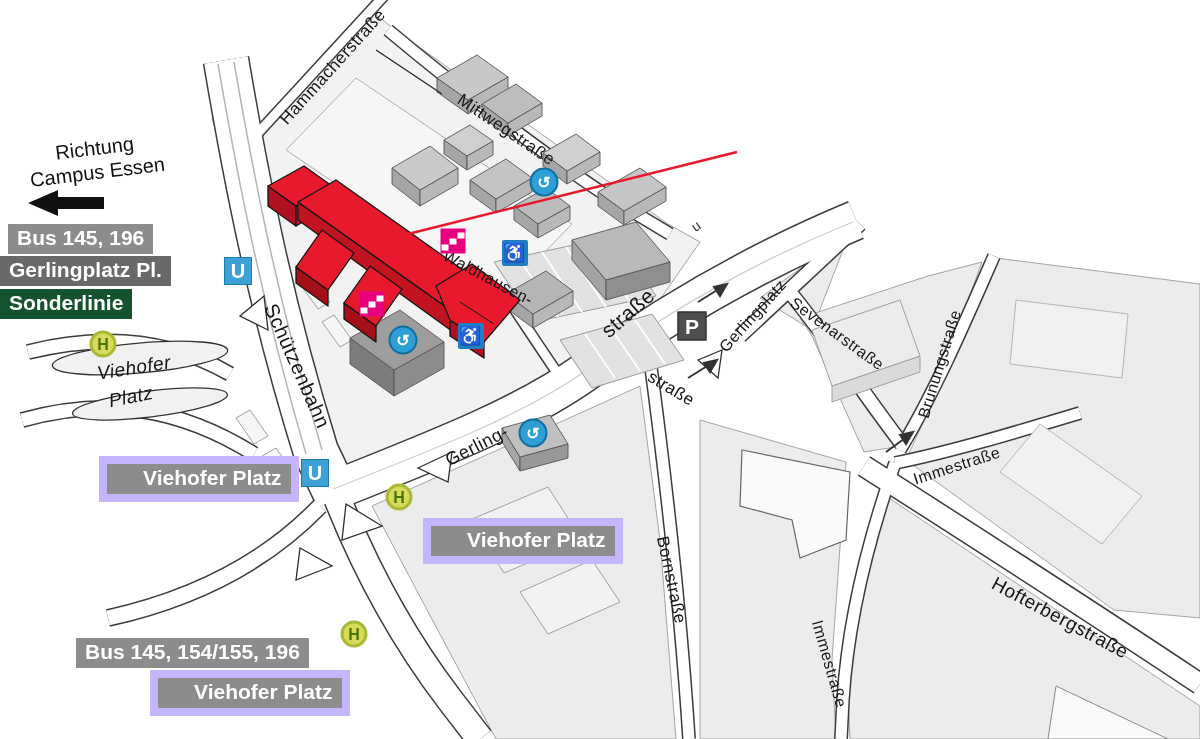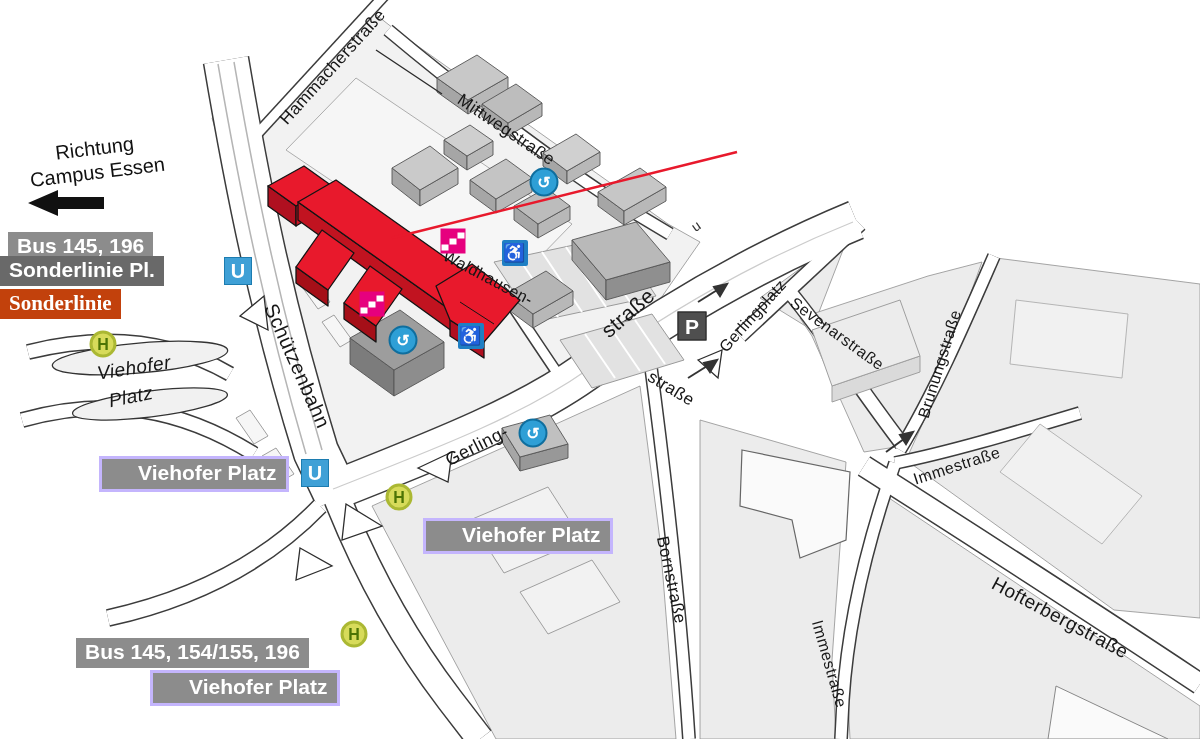--- a/index.html
+++ b/index.html
@@ -7,22 +7,22 @@
          font-family:"Liberation Sans",sans-serif;}
   #map-svg{position:absolute;left:0;top:0;}
   
   .street{position:absolute;white-space:nowrap;color:#161616;letter-spacing:.5px;
           transform-origin:center;z-index:4;}
   .street.it{font-style:italic;}
   
   .badge{position:absolute;color:#fff;font-weight:bold;font-size:21px;line-height:1.15;
          padding:2px 9px 4px;background:#8c8c8c;white-space:nowrap;z-index:6;}
   .badge.dark{background:#696969;}
-  .badge.blue{background:#c2410c;font-family:Liberation Serif, serif;}
-  .badge.bordered{border:3px solid #c4b5fd;padding-left:36px;}
+  .badge.blue{background:#14532d;}
+  .badge.bordered{border:8px solid #c4b5fd;padding-left:36px;}
   
   #building-title{position:absolute;color:#e8192c;font-weight:bold;font-size:34px;
                   white-space:nowrap;z-index:7;}
   
   #direction-note{position:absolute;left:6px;top:136px;width:180px;text-align:center;
                   font-size:20px;color:#111;transform:rotate(-7deg);z-index:5;line-height:1.2;}
   
   .icon{position:absolute;display:flex;align-items:center;justify-content:center;
         transform:translate(-50%,-50%);font-weight:bold;color:#fff;z-index:5;box-sizing:border-box;}
   .icon-h{width:27px;height:27px;border-radius:50%;background:#d7db5a;border:3px solid #abb833;
@@ -254,22 +254,22 @@
 <div class="street" style="left:1060px;top:618px;font-size:19px;transform:translate(-50%,-50%) rotate(28deg);">Hofterbergstraße</div>
 <div class="street it" style="left:134px;top:368px;font-size:19px;transform:translate(-50%,-50%) rotate(-9deg);">Viehofer</div>
 <div class="street it" style="left:131px;top:397px;font-size:19px;transform:translate(-50%,-50%) rotate(-11deg);">Platz</div>
 
 <div id="direction-note">
   <div>Richtung</div>
   <div>Campus Essen</div>
 </div>
 
 
-<div class="badge" style="left:8px;top:232px;">Bus 145, 196</div>
-<div class="badge dark" style="left:0px;top:256px;">Sonderlinie Pl.</div>
+<div class="badge" style="left:8px;top:224px;">Bus 145, 196</div>
+<div class="badge dark" style="left:0px;top:256px;">Gerlingplatz Pl.</div>
 <div class="badge blue" style="left:0px;top:289px;">Sonderlinie</div>
 <div class="badge bordered" style="left:99px;top:456px;">Viehofer Platz</div>
 <div class="badge bordered" style="left:423px;top:518px;">Viehofer Platz</div>
 <div class="badge" style="left:76px;top:638px;">Bus 145, 154/155, 196</div>
 <div class="badge bordered" style="left:150px;top:670px;">Viehofer Platz</div>
 
 <div class="icon icon-h" style="left:103px;top:344px;">H</div>
 <div class="icon icon-h" style="left:399px;top:497px;">H</div>
 <div class="icon icon-h" style="left:354px;top:634px;">H</div>
 <div class="icon icon-u" style="left:238px;top:271px;">U</div>

